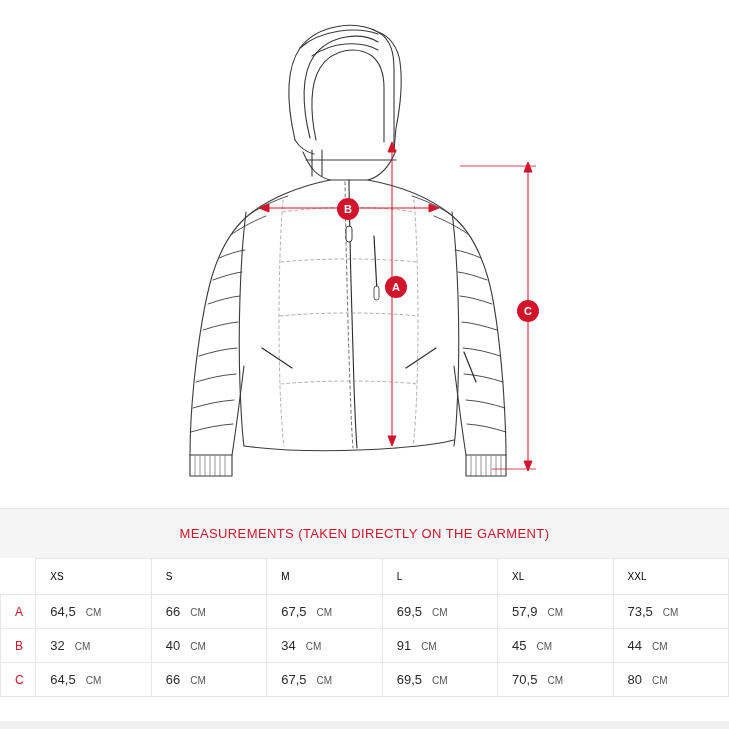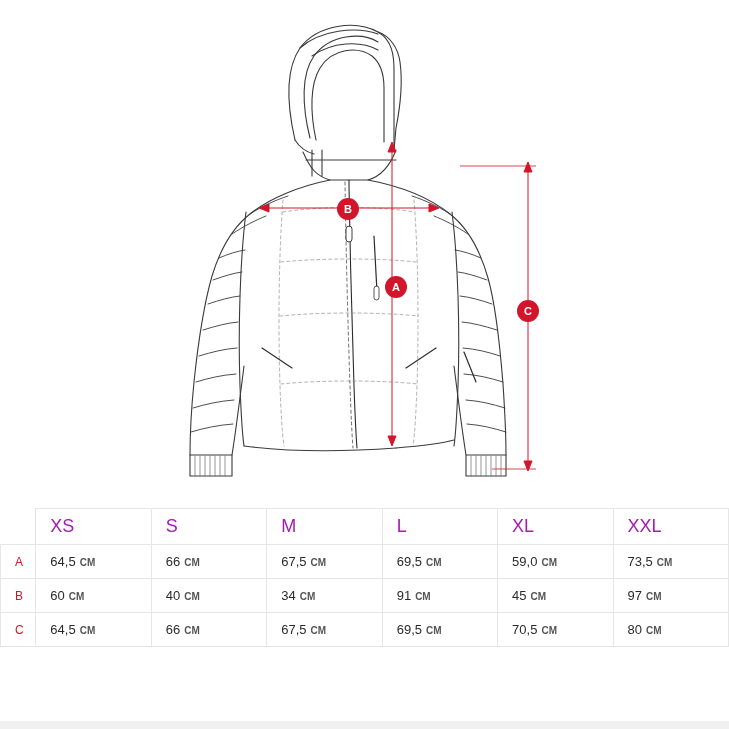--- a/index.html
+++ b/index.html
@@ -81,22 +81,22 @@
   table.size-table th, table.size-table td {
     border: 1px solid #e6e6e6;
     height: 34px;
     padding: 0 0 0 14px;
     text-align: left;
     font-weight: normal;
     vertical-align: middle;
     background: #ffffff;
   }
   table.size-table thead th {
-    font-size: 18px;
-    color: #a21caf;
+    font-size: 10px;
+    color: #000000;
     height: 36px;
   }
   table.size-table thead th.corner {
     border-left: none;
     border-top: none;
     background: #ffffff;
   }
   td.row-label {
     border-left: none;
     padding: 0;
@@ -105,22 +105,21 @@
     font-size: 12px;
     font-weight: bold;
   }
   td.value {
     font-size: 13px;
     color: #2b2b2b;
   }
   td.value .unit {
     font-size: 10px;
     color: #555;
-    margin-left: 4px;
-    font-weight: bold;
+    margin-left: 10px;
   }
   .footer-strip {
     width: 729px;
     height: 22px;
     background: #ffffff;
   }
   .bottom-bar {
     position: absolute;
     left: 0;
     bottom: 0;
@@ -254,20 +253,23 @@
         <line x1="460" y1="166" x2="536" y2="166" stroke-width="0.8"></line>
         <line x1="492" y1="469" x2="536" y2="469" stroke-width="0.8"></line>
       </g>
     </svg>
 
     <div class="marker" id="marker-a">A</div>
     <div class="marker" id="marker-b">B</div>
     <div class="marker" id="marker-c">C</div>
   </div>
 
+  <div class="banner">
+    <span class="banner-text">MEASUREMENTS (TAKEN DIRECTLY ON THE GARMENT)</span>
+  </div>
 
   <div class="table-wrap">
     <table class="size-table">
       <colgroup>
         <col class="label-col">
         <col class="data-col">
           <col class="data-col">
           <col class="data-col">
         <col class="data-col">
           <col class="data-col">
@@ -284,31 +286,31 @@
           <th>XXL</th>
         </tr>
       </thead>
       <tbody>
         <tr>
           <td class="row-label">A</td>
           <td class="value"><span>64,5</span><span class="unit">CM</span></td>
           <td class="value"><span>66</span><span class="unit">CM</span></td>
           <td class="value"><span>67,5</span><span class="unit">CM</span></td>
           <td class="value"><span>69,5</span><span class="unit">CM</span></td>
-          <td class="value"><span>59,0</span><span class="unit">CM</span></td>
+          <td class="value"><span>57,9</span><span class="unit">CM</span></td>
           <td class="value"><span>73,5</span><span class="unit">CM</span></td>
         </tr>
         <tr>
           <td class="row-label">B</td>
-          <td class="value"><span>60</span><span class="unit">CM</span></td>
+          <td class="value"><span>32</span><span class="unit">CM</span></td>
           <td class="value"><span>40</span><span class="unit">CM</span></td>
           <td class="value"><span>34</span><span class="unit">CM</span></td>
           <td class="value"><span>91</span><span class="unit">CM</span></td>
           <td class="value"><span>45</span><span class="unit">CM</span></td>
-          <td class="value"><span>97</span><span class="unit">CM</span></td>
+          <td class="value"><span>44</span><span class="unit">CM</span></td>
         </tr>
         <tr>
           <td class="row-label">C</td>
           <td class="value"><span>64,5</span><span class="unit">CM</span></td>
           <td class="value"><span>66</span><span class="unit">CM</span></td>
           <td class="value"><span>67,5</span><span class="unit">CM</span></td>
           <td class="value"><span>69,5</span><span class="unit">CM</span></td>
           <td class="value"><span>70,5</span><span class="unit">CM</span></td>
           <td class="value"><span>80</span><span class="unit">CM</span></td>
         </tr>

